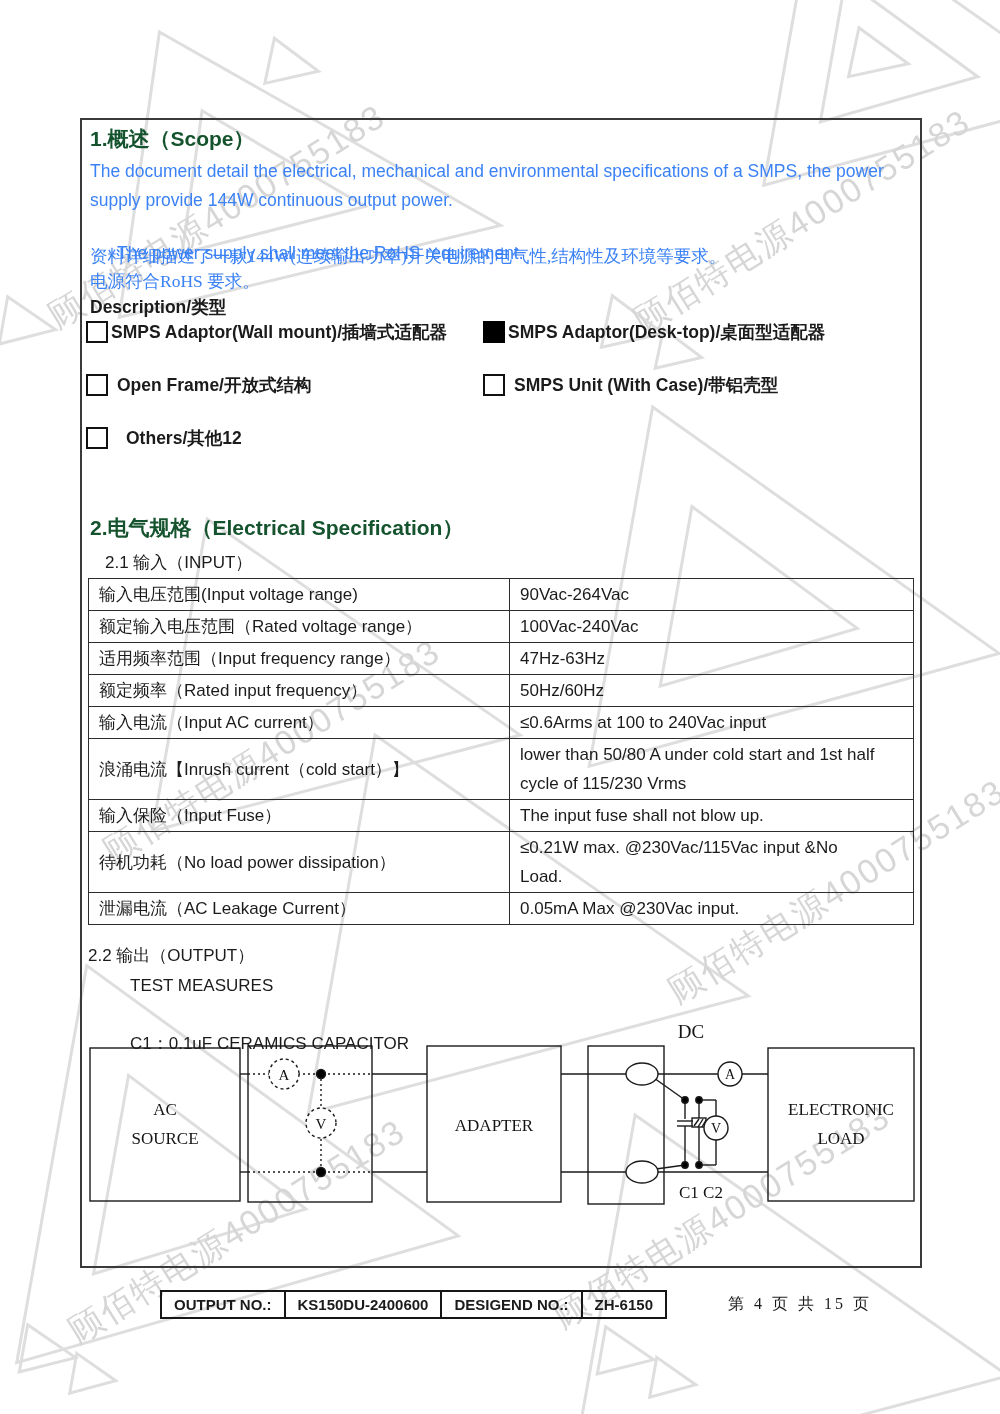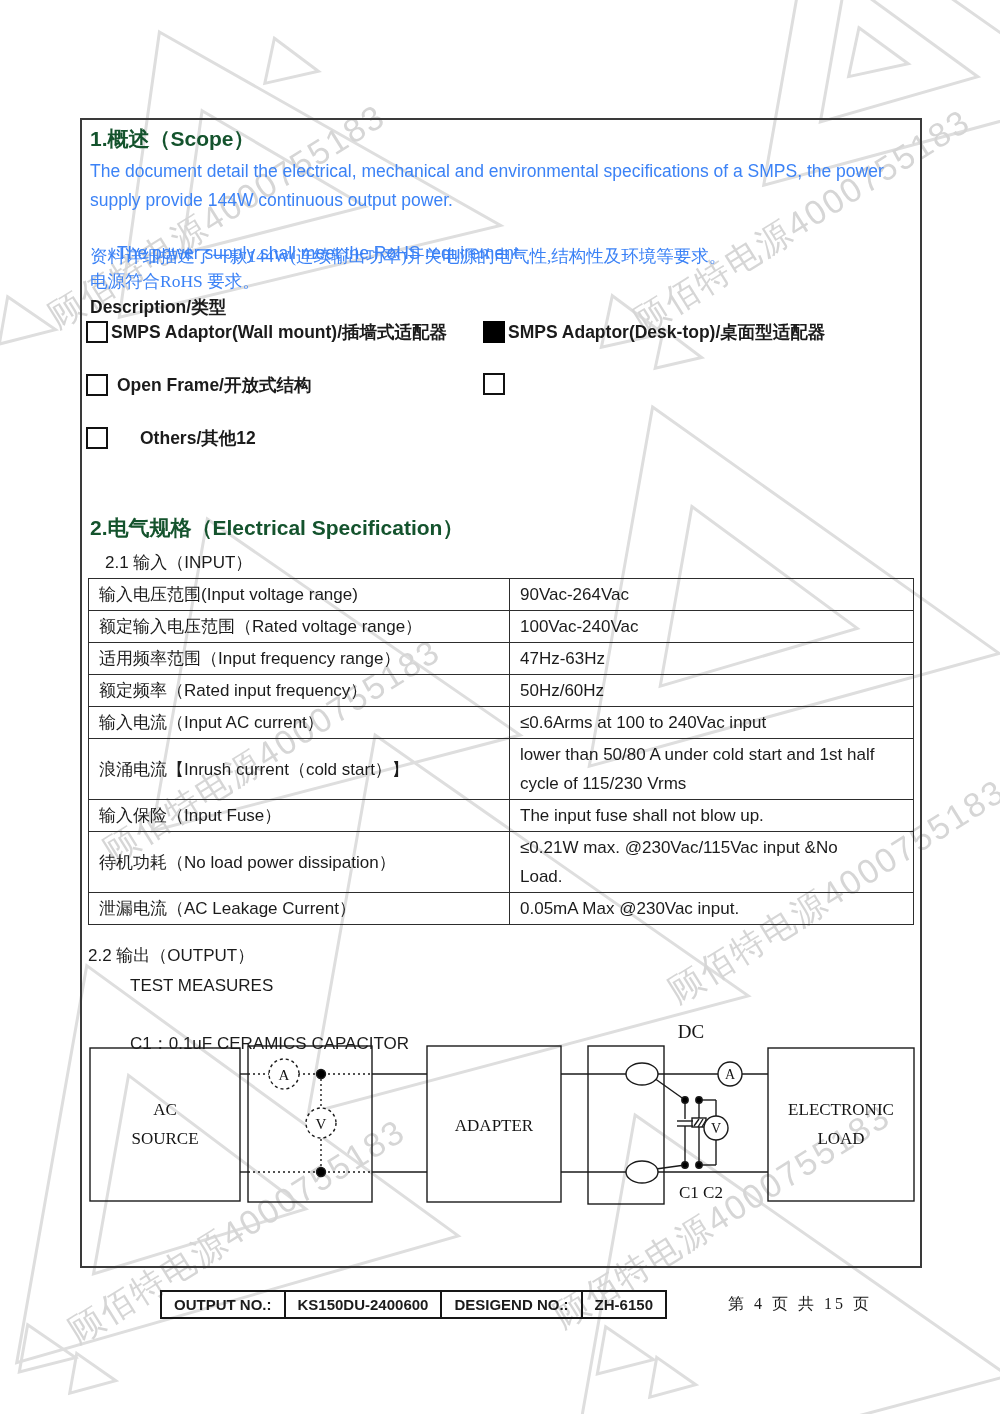--- a/index.html
+++ b/index.html
@@ -123,24 +123,25 @@
   <div class="cb-item" style="left:86px;top:320px;">
     <span class="cb"></span>
     <span style="margin-left:3px;">SMPS Adaptor(Wall mount)/插墙式适配器</span>
   </div>
   <div class="cb-item" style="left:86px;top:373px;">
     <span class="cb"></span>
     <span style="margin-left:9px;">Open Frame/开放式结构</span>
   </div>
   <div class="cb-item" style="left:483px;top:373px;">
     <span class="cb"></span>
+    <span style="margin-left:9px;">SMPS Unit (With Case)/带铝壳型</span>
   </div>
   <div class="cb-item" style="left:86px;top:426px;">
     <span class="cb"></span>
-    <span style="margin-left:32px;">Others/其他12</span>
+    <span style="margin-left:18px;">Others/其他12</span>
   </div>
 
   <div class="abs h1" style="left:90px;top:514px;">2.电气规格（Electrical Specification）</div>
   <div class="abs subhead" style="left:105px;top:551px;">2.1 输入（INPUT）</div>
 
   <table class="spec-table" style="left:88px;top:578px;">
     <tbody>
         <tr>
           <td class="lab">输入电压范围(Input voltage range)</td>
           <td class="val">90Vac-264Vac</td>

